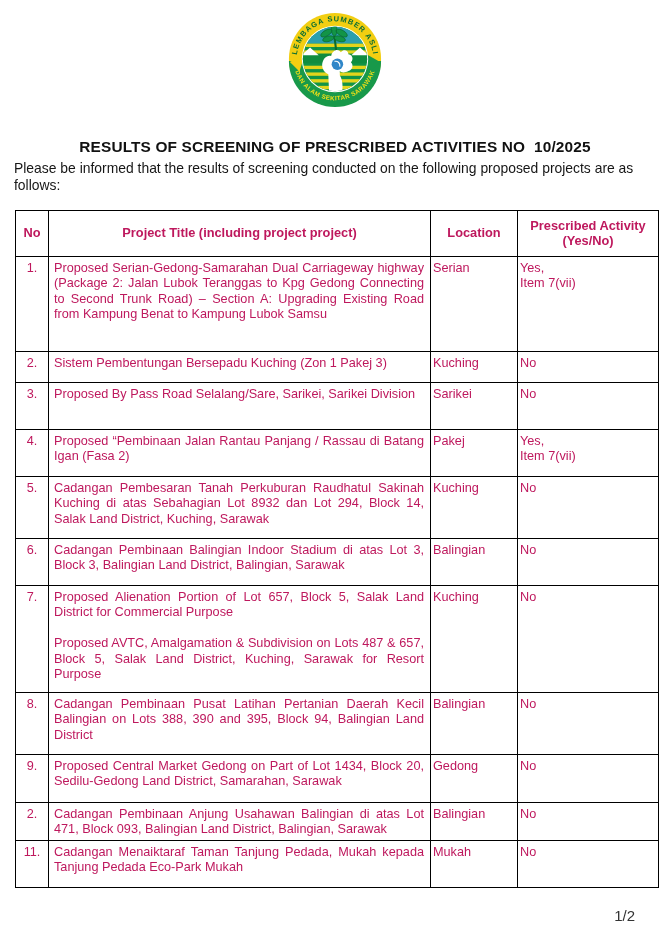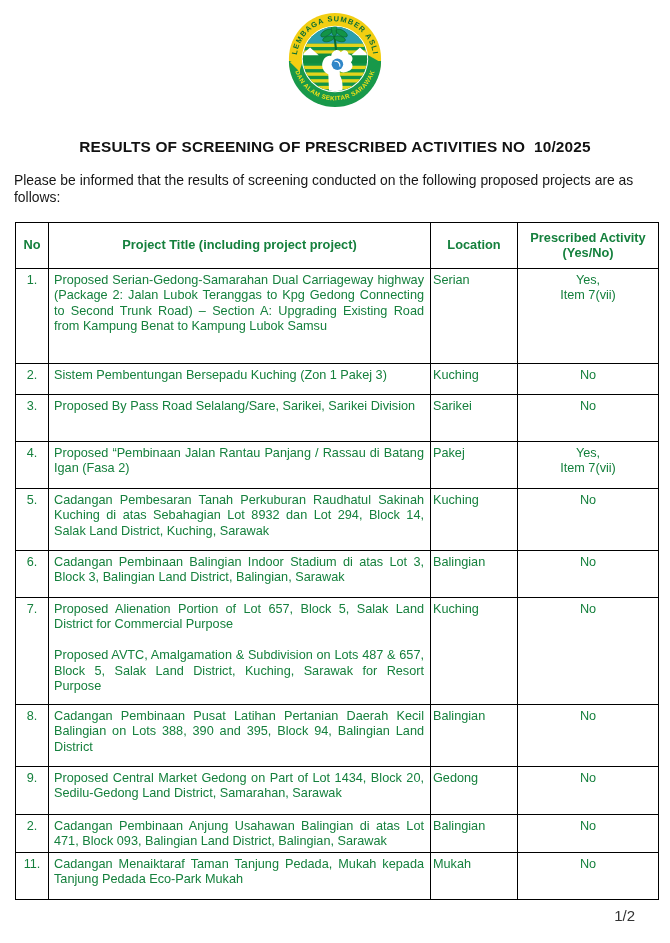--- a/index.html
+++ b/index.html
@@ -11,42 +11,42 @@
     font-family: "Liberation Sans", sans-serif;
     color: #1c1c1c;
     overflow: hidden;
   }
   .logo-wrap {
     text-align: center;
     padding-top: 11px;
     height: 96px;
   }
   .doc-title {
-    margin: 31px 10px 16px 10px;
+    margin: 31px 10px 4px 10px;
     text-align: center;
     font-size: 15.4px;
     font-weight: bold;
     letter-spacing: 0.15px;
     white-space: pre-wrap;
     color: #111;
   }
   .intro {
     margin: 0 12px 0 14px;
     font-size: 13.9px;
     line-height: 16.8px;
     color: #161616;
   }
   table.results {
     margin: 16px 12px 0 15px;
     width: 643px;
     border-collapse: collapse;
     table-layout: fixed;
     font-size: 12.7px;
     line-height: 15.5px;
-    color: #15803d;
+    color: #be185d;
   }
   table.results th, table.results td {
     border: 1px solid #000;
     vertical-align: top;
     overflow: hidden;
   }
   table.results th {
     font-weight: bold;
     text-align: center;
     vertical-align: middle;
@@ -55,21 +55,21 @@
     white-space: pre-line;
     padding: 2px;
   }
   col.c-no   { width: 33px; }
   col.c-tit  { width: 382px; }
   col.c-loc  { width: 87px; }
   col.c-act  { width: 141px; }
   td.no-cell    { text-align: center; padding: 4px 1px 2px 1px; }
   td.title-cell { text-align: justify; padding: 4px 6px 2px 5px; white-space: pre-line; }
   td.loc-cell   { text-align: left; padding: 4px 2px 2px 2px; }
-  td.act-cell   { text-align: center; padding: 4px 2px 2px 2px; white-space: pre-line; }
+  td.act-cell   { text-align: left; padding: 4px 2px 2px 2px; white-space: pre-line; }
   tr.hrow { height: 46px; }
   tr.r1  { height: 95px; }
   tr.r2  { height: 31px; }
   tr.r3  { height: 47px; }
   tr.r4  { height: 47px; }
   tr.r5  { height: 62px; }
   tr.r6  { height: 47px; }
   tr.r7  { height: 107px; }
   tr.r8  { height: 62px; }
   tr.r9  { height: 48px; }

